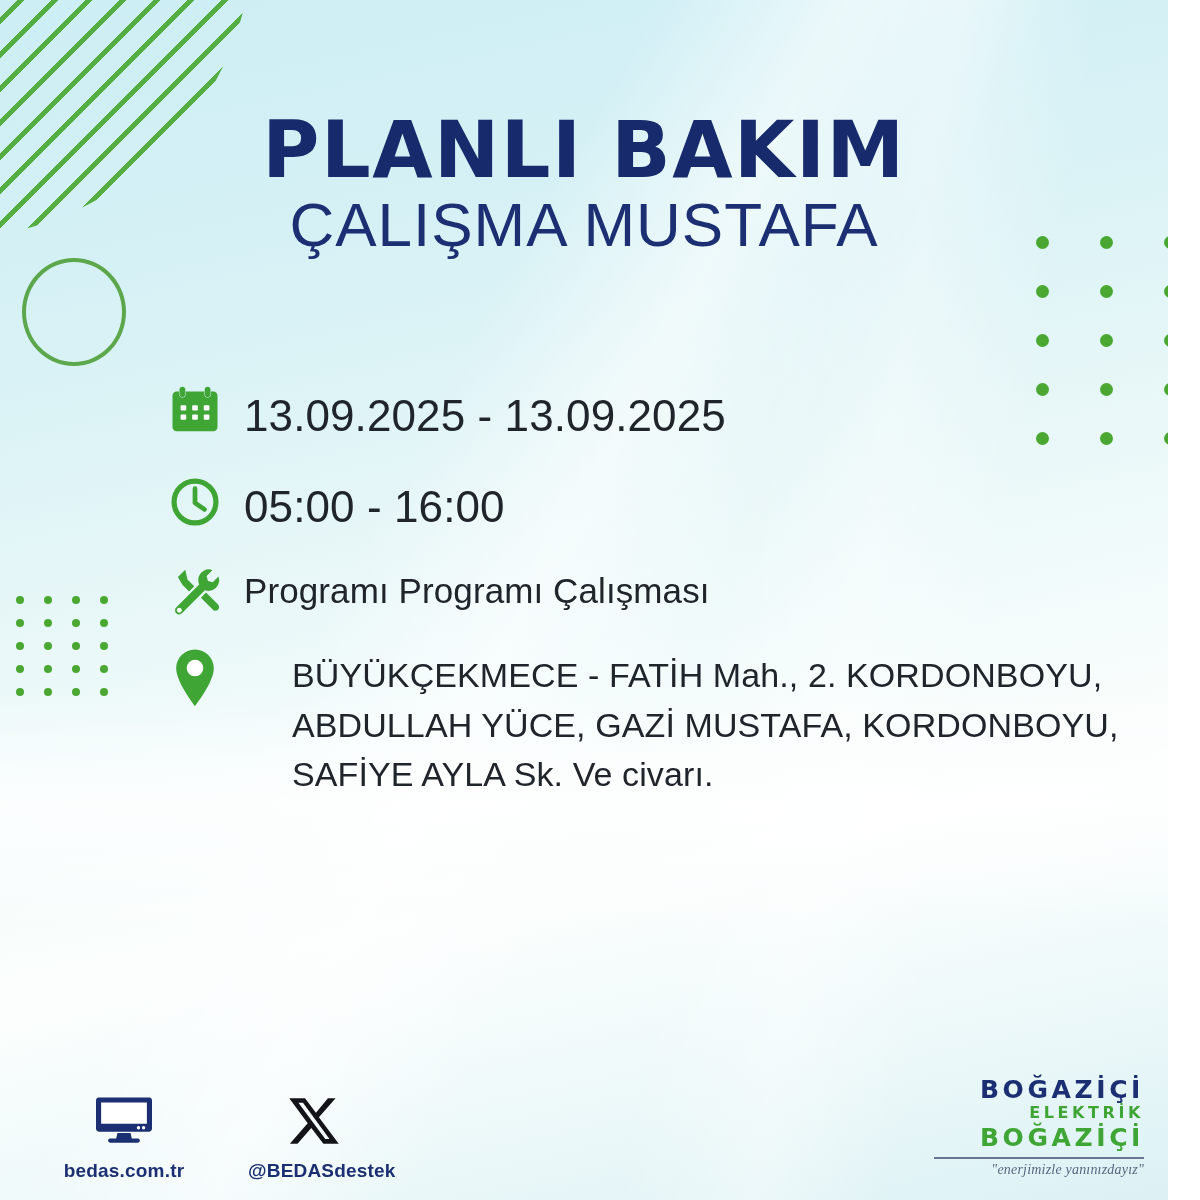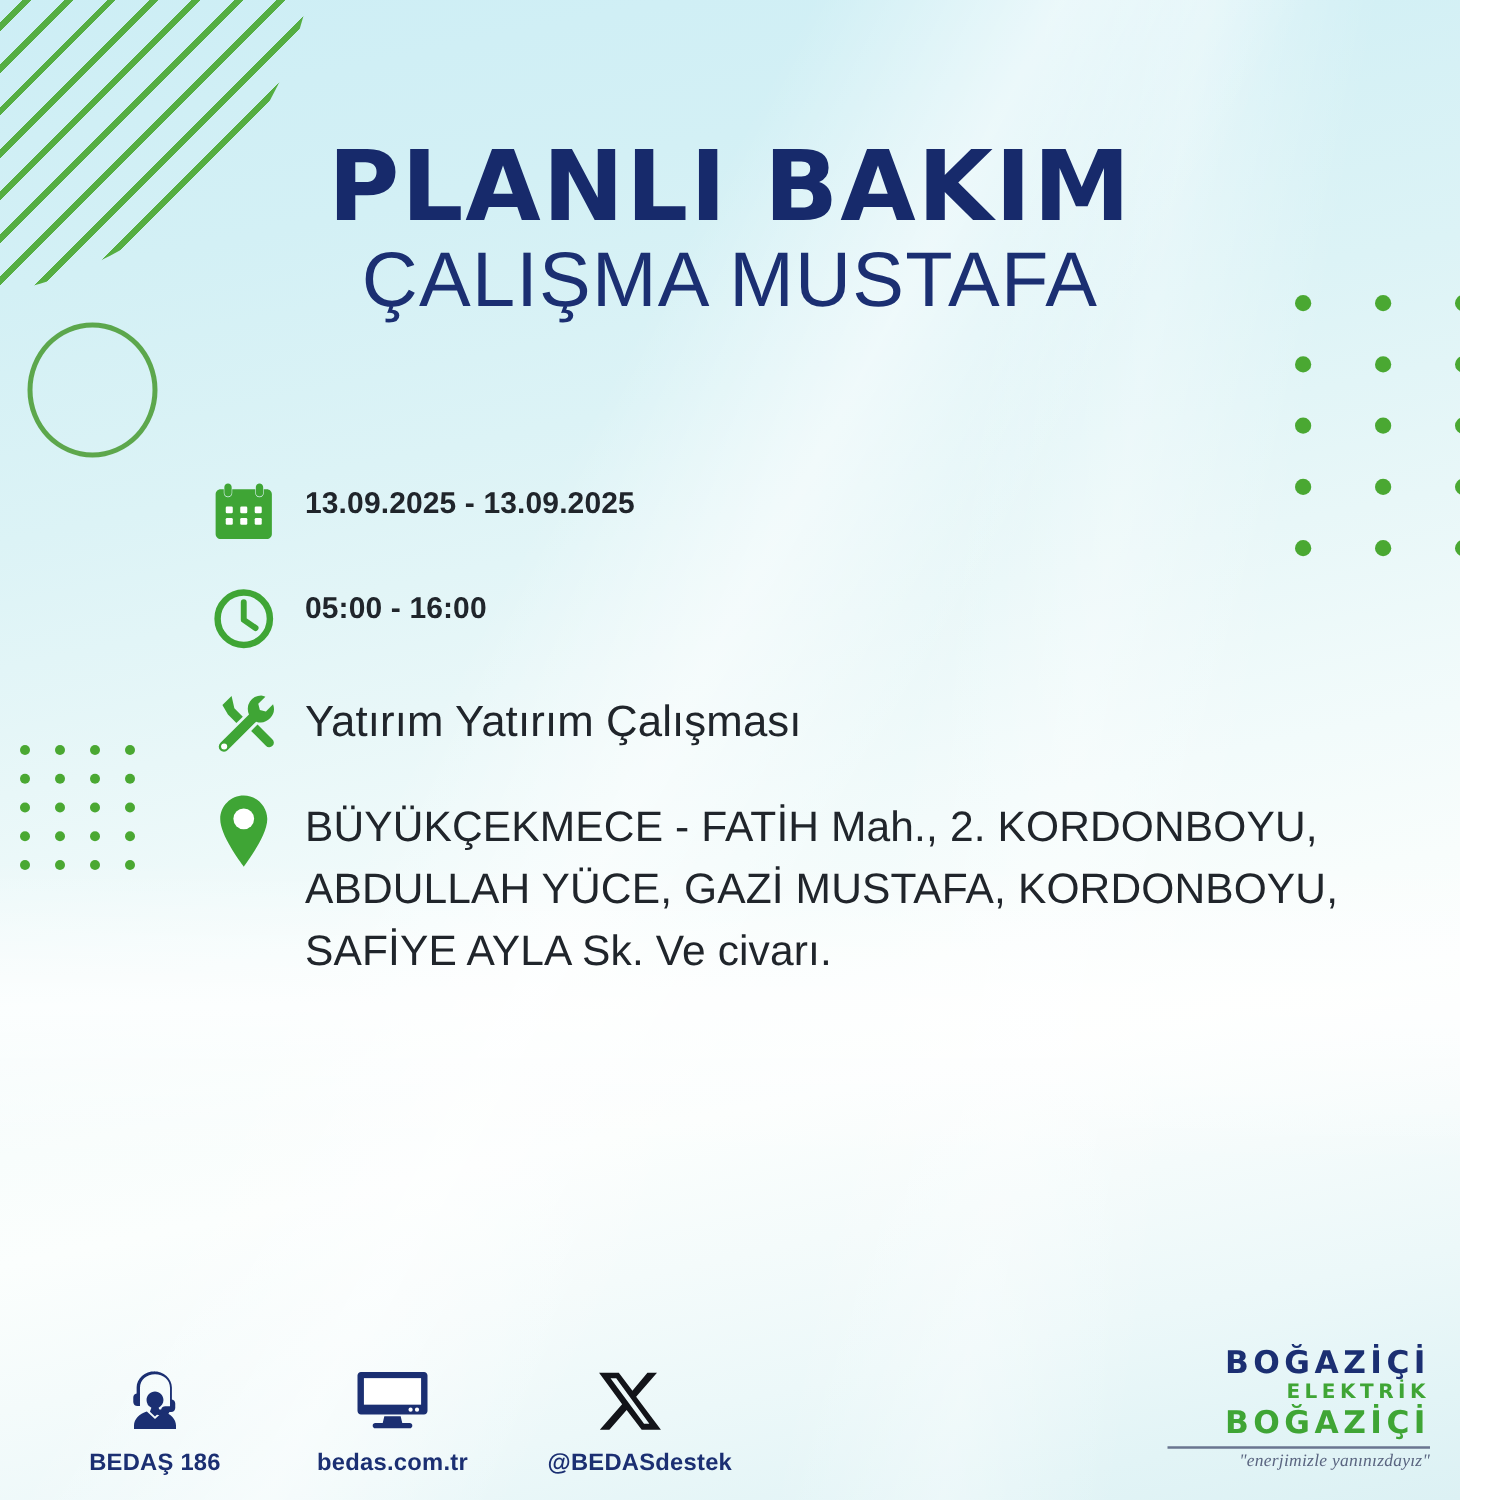--- a/index.html
+++ b/index.html
@@ -131,41 +131,41 @@
     position: absolute;
     left: 160px;
     top: 382px;
     width: 980px;
   }
   .row {
     display: flex;
     align-items: flex-start;
     margin-bottom: 26px;
   }
-  .row:last-child { margin-bottom: 0; }
+  .row:last-child { margin-bottom: 0; gap: 48px; }
   .row-icon {
     flex: 0 0 84px;
     height: 58px;
     display: flex;
     align-items: center;
     justify-content: flex-start;
     padding-left: 8px;
     box-sizing: border-box;
   }
   .row-text {
     flex: 1 1 auto;
     font-size: 35px;
     line-height: 1.38;
     color: #20252b;
     letter-spacing: 0.1px;
     padding-top: 4px;
     font-family: "Liberation Sans", sans-serif;
   }
   .row-date .row-text,
-  .row-time .row-text { font-size: 24px; font-weight: bold; }
+  .row-time .row-text { font-size: 44px; }
   .row-address { margin-top: 8px; }
   .row-address .row-icon { height: 62px; }
   .row-address .row-text { font-size: 34px; line-height: 1.45; }
 
   
   .footer {
     position: absolute;
     left: 0; right: 0;
     bottom: 0;
     height: 170px;
@@ -320,51 +320,39 @@
       <div class="row-icon">
         <svg width="56" height="56" viewBox="0 0 24 24" aria-hidden="true">
           <g fill="#3fa535">
             <path d="M17.55 2.3a4.6 4.6 0 0 0-4.18 6.5L3.6 18.55a1.75 1.75 0 1 0 2.47 2.47l9.75-9.74a4.6 4.6 0 0 0 5.8-5.93l-2.45 2.45-2.07-.55-.55-2.07 2.45-2.45a4.6 4.6 0 0 0-1.45-.43z"></path>
             <path d="M7.4 2.45 4.25 5.6l1.9 3.27 2.9 2.9 2.2-2.2-2.9-2.9z"></path>
             <path d="M14.1 14.45l2.2-2.2 5.05 5.05a1.56 1.56 0 1 1-2.2 2.2z"></path>
             <circle cx="4.85" cy="19.8" r="1.05" fill="#ffffff"></circle>
           </g>
         </svg>
       </div>
-      <div class="row-text">Yatırım Yatırım Çalışması</div>
+      <div class="row-text">Programı Programı Çalışması</div>
     </div>
 
     <div class="row row-address">
       <div class="row-icon">
         <svg width="54" height="62" viewBox="0 0 24 28" aria-hidden="true">
           <path fill="#3fa535" d="M12 1.1C7.3 1.1 3.5 4.9 3.5 9.6c0 5.9 7.1 15.2 8.5 17.2 1.4-2 8.5-11.3 8.5-17.2 0-4.7-3.8-8.5-8.5-8.5z"></path>
           <circle cx="12" cy="9.5" r="3.75" fill="#ffffff"></circle>
         </svg>
       </div>
       <div class="row-text">BÜYÜKÇEKMECE - FATİH Mah., 2. KORDONBOYU, ABDULLAH YÜCE, GAZİ MUSTAFA, KORDONBOYU, SAFİYE AYLA Sk. Ve civarı.</div>
     </div>
 
   </div>
 
   <div class="footer">
 
     <div class="contacts">
 
-      <div class="contact">
-        <div class="contact-icon">
-          <svg width="56" height="56" viewBox="0 0 24 24" aria-hidden="true">
-            <g fill="#1b2f72">
-              <path d="M12 2.1c-3.5 0-6.3 2.5-6.3 5.6v2.1c-.66.12-1.15.68-1.15 1.36v1.5c0 .77.63 1.4 1.4 1.4h.9V7.9c0-2.8 2.32-4.7 5.15-4.7s5.15 1.9 5.15 4.7v6.25h-1.6a1.5 1.5 0 0 0-1.45 1.12h-.9a.95.95 0 0 0 0 1.9h2.3c.68 0 1.26-.45 1.44-1.07h.6c.77 0 1.4-.63 1.4-1.4v-1.5c0-.68-.49-1.24-1.15-1.36V7.7c0-3.1-2.8-5.6-6.3-5.6z"></path>
-              <path d="M12 9.1c1.6 0 2.9 1.3 2.9 2.9 0 1.16-.68 2.16-1.66 2.62l.5 1.42-1.74 1.6-1.74-1.6.5-1.42A2.9 2.9 0 0 1 9.1 12c0-1.6 1.3-2.9 2.9-2.9z"></path>
-              <path d="M9.2 15.9c-2.6.78-4.4 2.65-4.4 4.85v1.15h14.4V20.75c0-2.2-1.8-4.07-4.4-4.85l-2.8 2.6z"></path>
-            </g>
-          </svg>
-        </div>
-        <div class="contact-label">BEDAŞ 186</div>
-      </div>
 
       <div class="contact">
         <div class="contact-icon">
           <svg width="62" height="56" viewBox="0 0 26 24" aria-hidden="true">
             <g fill="#1b2f72">
               <path d="M2.2 2.4h21.6c.66 0 1.2.54 1.2 1.2v12.2c0 .66-.54 1.2-1.2 1.2H2.2c-.66 0-1.2-.54-1.2-1.2V3.6c0-.66.54-1.2 1.2-1.2z"></path>
               <rect x="3.2" y="4.5" width="19.6" height="9.1" fill="#ffffff"></rect>
               <circle cx="19.2" cy="15.3" r="0.72" fill="#ffffff"></circle>
               <circle cx="21.4" cy="15.3" r="0.72" fill="#ffffff"></circle>
               <path d="M10.2 17.6h5.6l.55 2.3h2.55c.5 0 .9.4.9.9s-.4.9-.9.9H7.1c-.5 0-.9-.4-.9-.9s.4-.9.9-.9h2.55z"></path>

